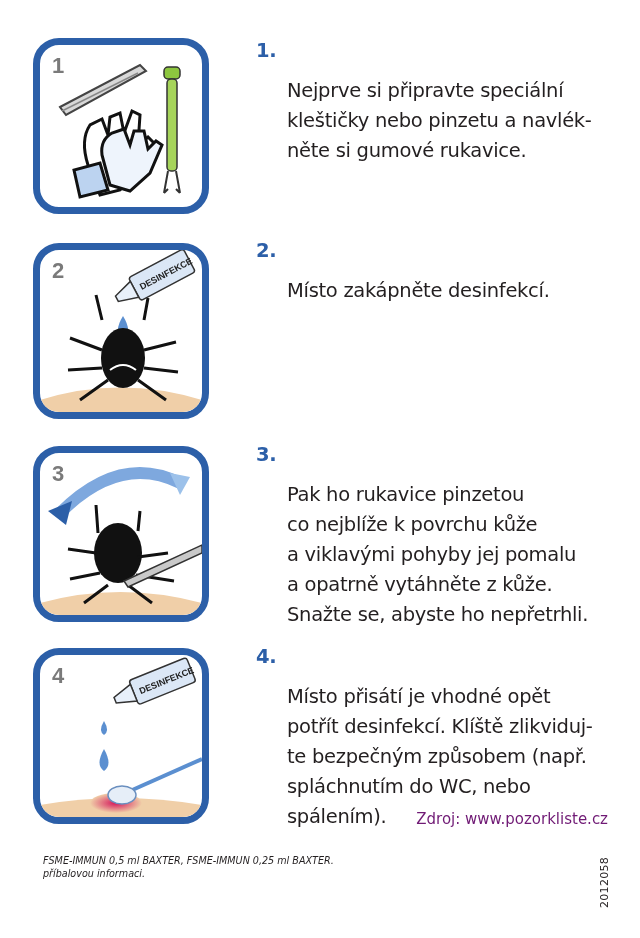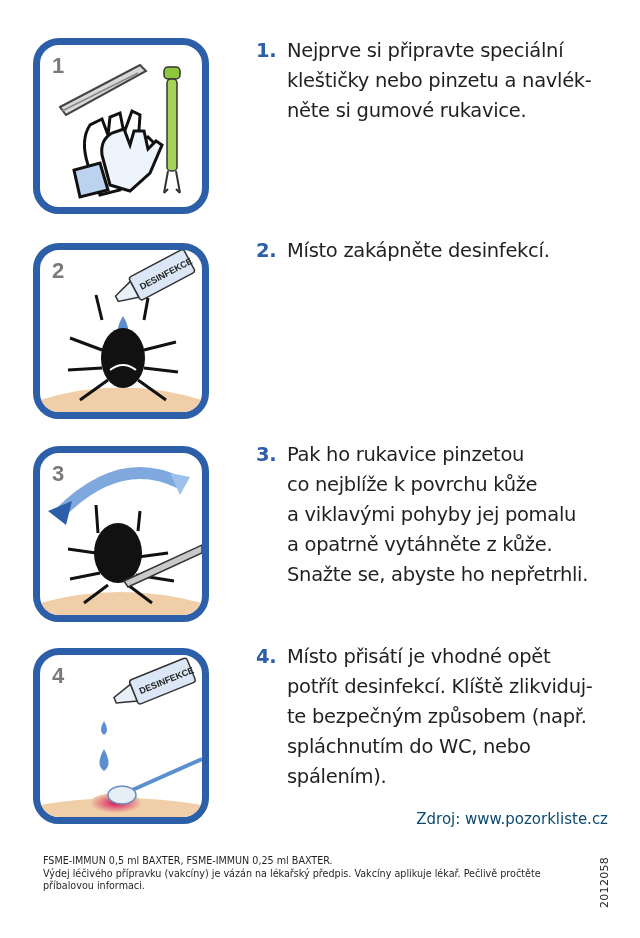--- a/index.html
+++ b/index.html
@@ -2,23 +2,23 @@
 <html><head>
 <meta charset="utf-8">
 <style>
   html,body{margin:0;padding:0;background:#fff;}
   body{width:640px;height:938px;position:relative;overflow:hidden;font-family:"DejaVu Sans","Liberation Sans",sans-serif;color:#231f20;}
   .panel{position:absolute;left:33px;width:176px;height:176px;box-sizing:border-box;border:7px solid #2c5fa8;border-radius:26px;background:#fff;overflow:hidden;}
   .panel .num{position:absolute;left:12px;top:8px;font-family:"Liberation Sans",sans-serif;font-weight:bold;font-size:22px;color:#7a7a7a;}
   .panel svg{position:absolute;left:0;top:0;width:162px;height:162px;}
   .step{position:absolute;left:256px;width:370px;font-family:"DejaVu Sans",sans-serif;font-size:19.5px;line-height:30px;letter-spacing:-0.3px;}
   .step .n{position:absolute;left:0;top:0;color:#2c5fa8;font-weight:bold;}
-  .step .t{display:block;margin-left:31px;white-space:pre-line;}
-  .source{position:absolute;right:32px;top:810px;font-size:15px;font-family:"DejaVu Sans",sans-serif;color:#0c4a6e;}
-  .foot{position:absolute;left:43px;top:855px;width:520px;font-family:"DejaVu Sans",sans-serif;font-size:9.6px;line-height:12.5px;color:#231f20;}
+  .step .t{display:block;margin-left:31px;white-space:pre-line;margin-top:40px;}
+  .source{position:absolute;right:32px;top:810px;font-size:15px;font-family:"DejaVu Sans",sans-serif;color:#701a75;}
+  .foot{position:absolute;left:43px;top:855px;width:520px;font-family:"DejaVu Sans",sans-serif;font-style:italic;font-size:9.6px;line-height:12.5px;color:#231f20;}
   .foot div{white-space:nowrap;}
   .code{position:absolute;left:598px;top:908px;transform:rotate(-90deg);transform-origin:left top;font-size:11px;font-family:"DejaVu Sans",sans-serif;color:#231f20;letter-spacing:0.3px;}
 </style>
 </head>
 <body>
 
 <div class="panel" style="top:38px;">
   <span class="num">1</span>
   <svg viewBox="0 0 162 162">
     <path d="M20 62 L100 20 L106 26 L26 70 Z" fill="#d8d8d8" stroke="#444" stroke-width="2"></path>
@@ -107,16 +107,15 @@
 potřít desinfekcí. Klíště zlikviduj-
 te bezpečným způsobem (např.
 spláchnutím do WC, nebo
 spálením).</span>
 </div>
 
 <div class="source">Zdroj: www.pozorkliste.cz</div>
 
 <div class="foot">
   <div>FSME-IMMUN 0,5 ml BAXTER, FSME-IMMUN 0,25 ml BAXTER.</div>
-  <div>Výdej léčivého přípravku (vakcíny) je vázán na lékařský předpis. Vakcíny aplikuje lékař. Pečlivě pročtěte</div>
   <div>příbalovou informaci.</div>
 </div>
 <div class="code">2012058</div>
 
 </body></html>

